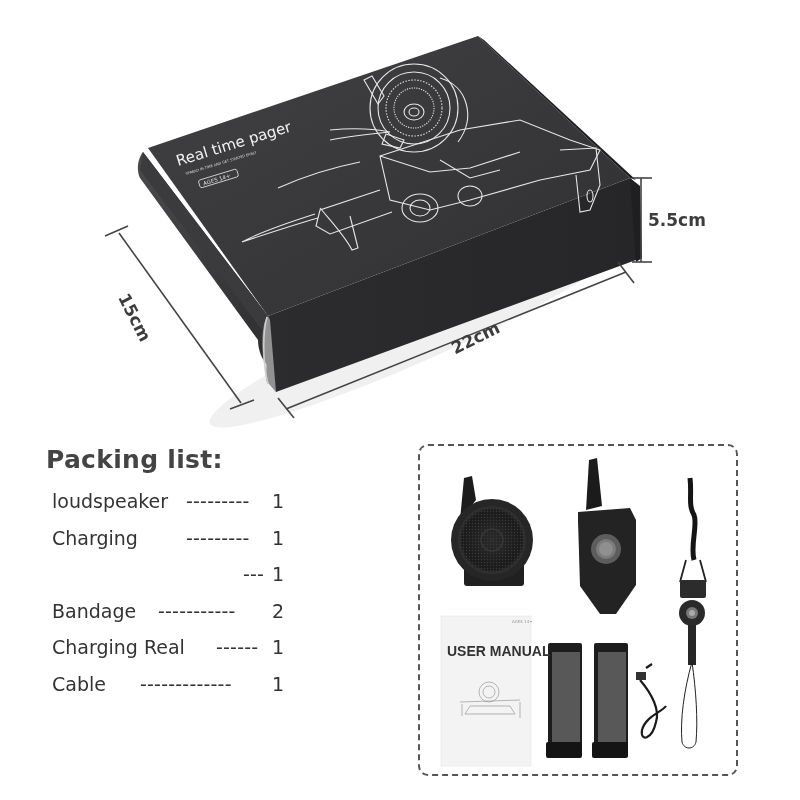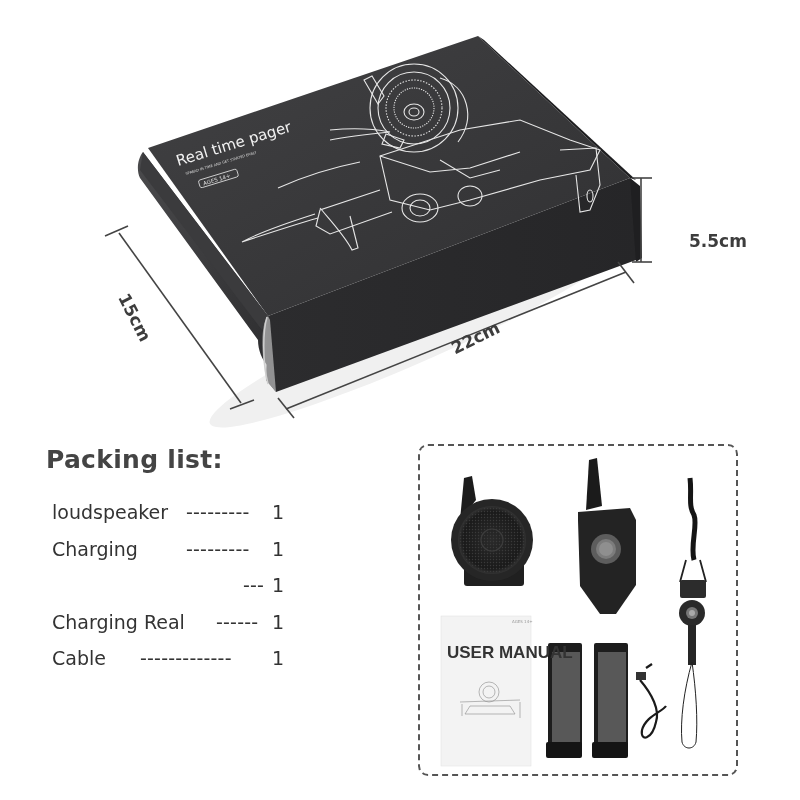--- a/index.html
+++ b/index.html
@@ -2,33 +2,33 @@
 <html><head>
   <meta charset="utf-8">
   <style>
     * { box-sizing: border-box; margin: 0; padding: 0; }
     html, body { width: 800px; height: 800px; background: #ffffff; overflow: hidden; }
     body { position: relative; font-family: "DejaVu Sans", "Liberation Sans", sans-serif; color: #3a3a3a; }
 
     #scene { position: absolute; left: 0; top: 0; width: 800px; height: 800px; }
 
     .dim-label { position: absolute; font-family: "DejaVu Sans", sans-serif; font-size: 17px; font-weight: bold; color: #3d3d3d; white-space: nowrap; }
-    #dim-height { left: 689px; top: 210px; margin-top: 21px; }
+    #dim-height { left: 648px; top: 210px; }
     #dim-length { left: 448px; top: 340px; transform: rotate(-26deg); transform-origin: left top; }
     #dim-width  { left: 132px; top: 290px; transform: rotate(63deg); transform-origin: left top; }
 
     #packing { position: absolute; left: 46px; top: 445px; width: 260px; }
-    #packing-title { font-size: 25px; font-weight: bold; color: #444; letter-spacing: 0.3px; margin-bottom: 25px; }
+    #packing-title { font-size: 25px; font-weight: bold; color: #444; letter-spacing: 0.3px; margin-bottom: 14px; }
     .pack-row { position: relative; height: 36.5px; font-size: 19px; color: #333; line-height: 26px; }
     .pack-name { position: absolute; left: 6px; top: 0; }
     .pack-dash { position: absolute; top: 0; color: #333; letter-spacing: 0.2px; }
     .pack-qty { position: absolute; left: 226px; top: 0; }
 
     #contents-frame { position: absolute; left: 418px; top: 444px; width: 320px; height: 332px; border: 2px dashed #555; border-radius: 10px; }
-    .manual-title { position: absolute; left: 447px; top: 643px; font-family: "Liberation Sans", sans-serif; font-weight: bold; font-size: 17px; color: #333; }
+    .manual-title { position: absolute; left: 447px; top: 643px; font-family: "Liberation Sans", sans-serif; font-weight: bold; font-size: 14px; color: #333; }
     .manual-age { position: absolute; left: 512px; top: 619px; font-size: 4px; color: #999; }
   </style>
 </head>
 <body>
 
 <div id="scene">
 
   <svg width="800" height="800" viewBox="0 0 800 800" style="position:absolute;left:0;top:0;">
     <defs>
       <linearGradient id="topg" x1="0" y1="0" x2="1" y2="1">
@@ -191,20 +191,25 @@
     <div class="pack-row">
       <span class="pack-name">Charging</span>
       <span class="pack-dash" style="left:140px;">---------</span>
       <span class="pack-qty">1</span>
     </div>
     <div class="pack-row">
       <span class="pack-dash" style="left:197px;">---</span>
       <span class="pack-qty">1</span>
     </div>
     <div class="pack-row">
+      <span class="pack-name">Bandage</span>
+      <span class="pack-dash" style="left:112px;">-----------</span>
+      <span class="pack-qty">2</span>
+    </div>
+    <div class="pack-row">
       <span class="pack-name">Charging Real</span>
       <span class="pack-dash" style="left:170px;">------</span>
       <span class="pack-qty">1</span>
     </div>
     <div class="pack-row">
       <span class="pack-name">Cable</span>
       <span class="pack-dash" style="left:94px;">-------------</span>
       <span class="pack-qty">1</span>
     </div>
   </div>

